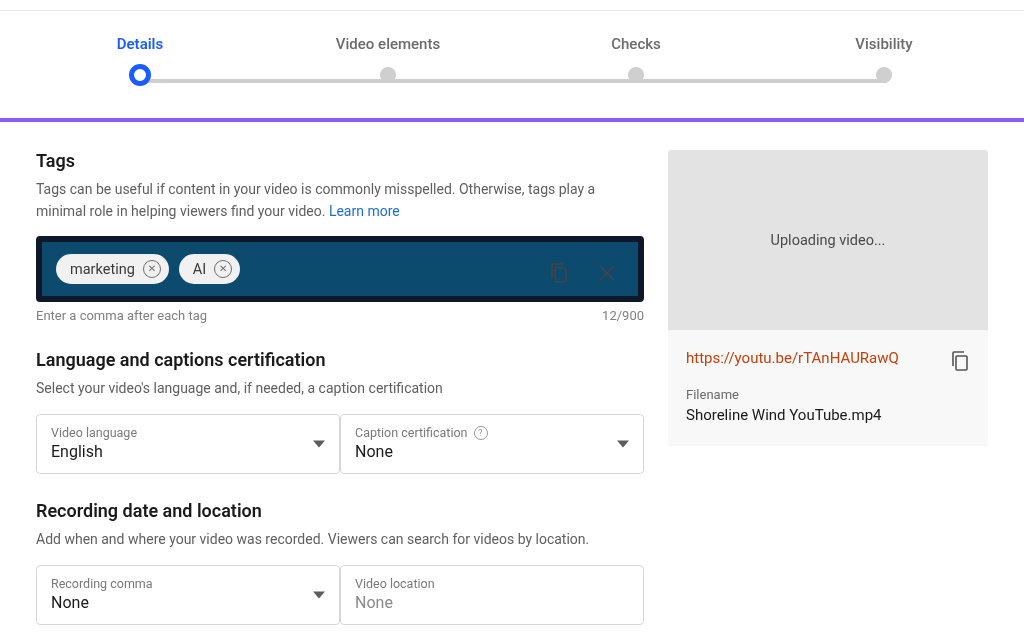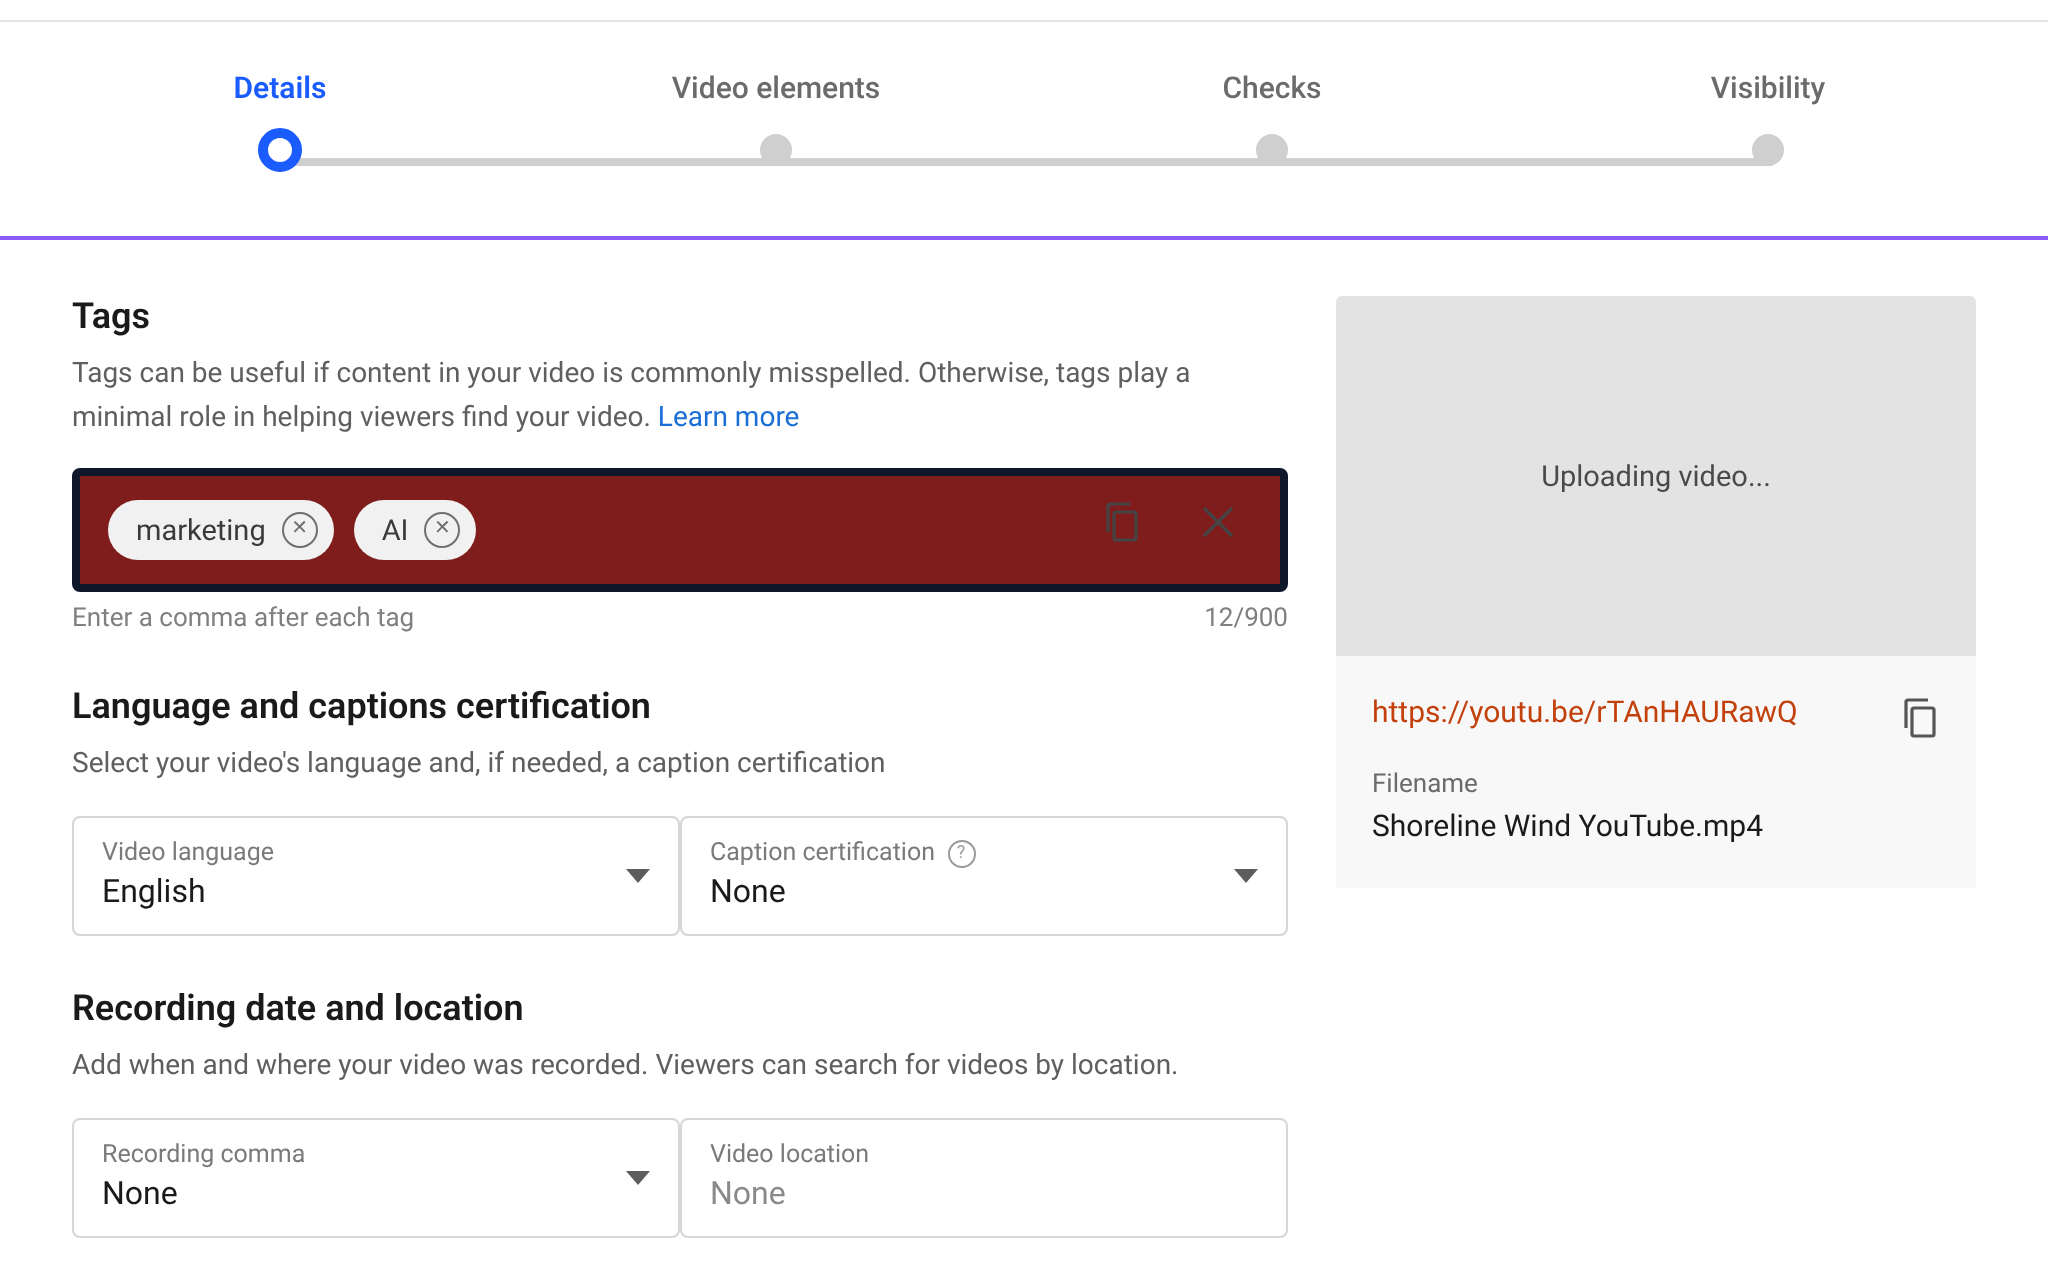--- a/index.html
+++ b/index.html
@@ -9,21 +9,21 @@
     color: #0d0d0d;
     width: 1024px;
     height: 639px;
     overflow: hidden;
   }
 
   
   .stepper {
     position: relative;
     border-top: 1px solid #e5e5e5;
-    border-bottom: 2px solid #8b5cf6;
+    border-bottom: 4px solid #8b5cf6;
     padding: 24px 0 32px;
     margin-top: 10px;
   }
   .stepper-track {
     position: absolute;
     left: 137px;
     right: 137px;
     top: 68px;
     height: 4px;
     background: #cfcfcf;
@@ -89,27 +89,27 @@
     margin-bottom: 14px;
   }
   .link {
     color: #1a6fd6;
     text-decoration: none;
     cursor: pointer;
   }
 
   
   .tags-box {
-    border: 4px solid #0f172a;
+    border: 6px solid #0f172a;
     border-radius: 4px;
     padding: 12px 14px;
     display: flex;
-    align-items: flex-start;
+    align-items: flex-end;
     justify-content: space-between;
-    background: #7f1d1d;
+    background: #0c4a6e;
   }
   .tags-chips { display: flex; gap: 10px; align-items: center; }
   .chip {
     display: inline-flex;
     align-items: center;
     background: #f1f1f1;
     border-radius: 18px;
     padding: 6px 8px 6px 14px;
     font-size: 14.5px;
     color: #3a3a3a;

